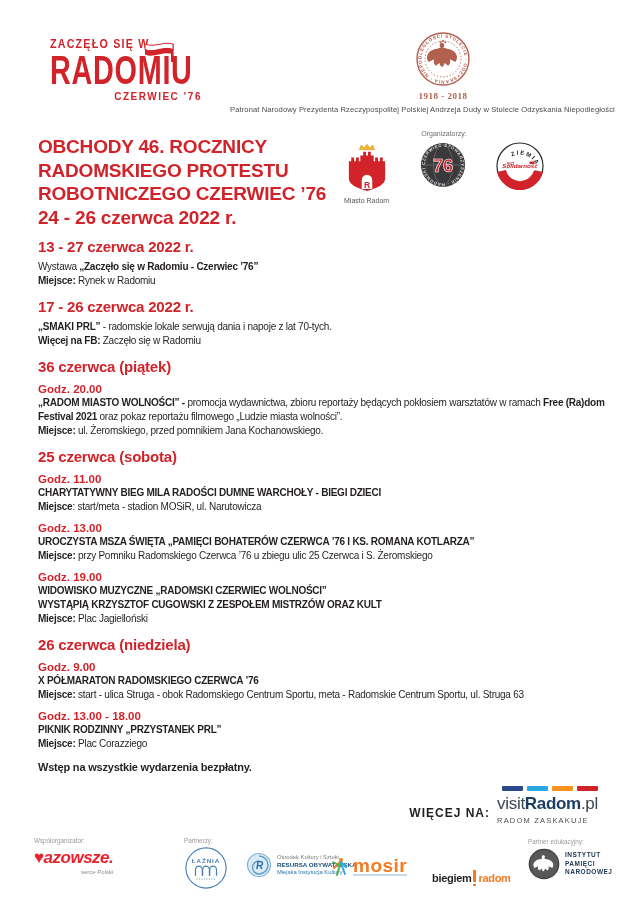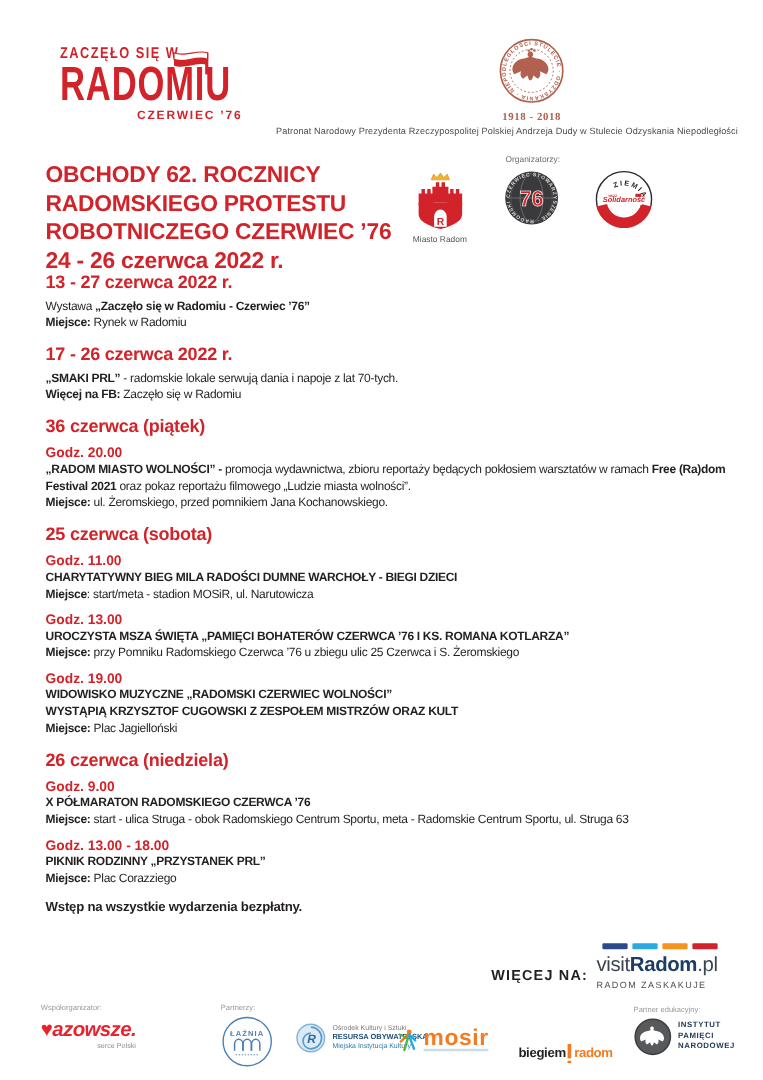--- a/index.html
+++ b/index.html
@@ -22,21 +22,21 @@
   .main-title{position:absolute;left:38px;top:135px;color:#d2232a;font-size:19px;line-height:23.5px;font-weight:800;letter-spacing:-.2px;}
   
   .orgs{position:absolute;left:338px;top:130px;width:212px;}
   .org-label{text-align:center;font-size:7px;color:#6d6d6d;margin-bottom:5px;}
   .org-row{display:flex;justify-content:space-between;align-items:flex-start;padding:0 6px;}
   .org-item{display:flex;flex-direction:column;align-items:center;}
   .org-caption{font-size:7px;color:#555;margin-top:3px;}
   
   .schedule{position:absolute;left:38px;top:226px;width:575px;}
   .date-h{font-size:15px;font-weight:800;color:#d2232a;margin:10px 0 5px;letter-spacing:-.2px;}
-  .date-h:first-child{margin-top:1px;}
+  .date-h:first-child{margin-top:12px;}
   .time{font-size:11.5px;font-weight:800;color:#d2232a;margin:8px 0 1px;}
   .ln{font-size:10px;line-height:14px;letter-spacing:-.25px;color:#231f20;}
   .b{font-weight:700;}
   .note{font-size:11px;font-weight:800;margin-top:10px;letter-spacing:-.2px;}
   
   .more-label{position:absolute;right:146px;top:806px;font-size:12px;font-weight:800;letter-spacing:1px;color:#231f20;}
   .visit{position:absolute;right:38px;top:786px;text-align:left;}
   .visit-dashes{display:flex;gap:4px;justify-content:flex-end;margin-bottom:3px;}
   .dash{width:21px;height:5px;border-radius:1px;}
   .visit-word{font-size:17px;letter-spacing:-.3px;color:#3c4653;}
@@ -96,21 +96,21 @@
         <circle cx="21.6" cy="6.2" r="1" fill="#b2604f"></circle>
           <circle cx="24" cy="5" r="1" fill="#b2604f"></circle>
           <circle cx="26.4" cy="6.2" r="1" fill="#b2604f"></circle>
       </g>
     </svg>
     <div class="seal-years">1918 - 2018</div>
   </div>
   <div class="patron-caption">Patronat Narodowy Prezydenta Rzeczypospolitej Polskiej Andrzeja Dudy w Stulecie Odzyskania Niepodległości</div>
 
   <div class="main-title">
-    <div>OBCHODY 62. ROCZNICY</div>
+    <div>OBCHODY 46. ROCZNICY</div>
     <div>RADOMSKIEGO PROTESTU</div>
     <div>ROBOTNICZEGO CZERWIEC ’76</div>
     <div>24 - 26 czerwca 2022 r.</div>
   </div>
 
   <div class="orgs">
     <div class="org-label">Organizatorzy:</div>
     <div class="org-row">
       <div class="org-item">
         <svg width="42" height="52" viewBox="0 0 44 54">

